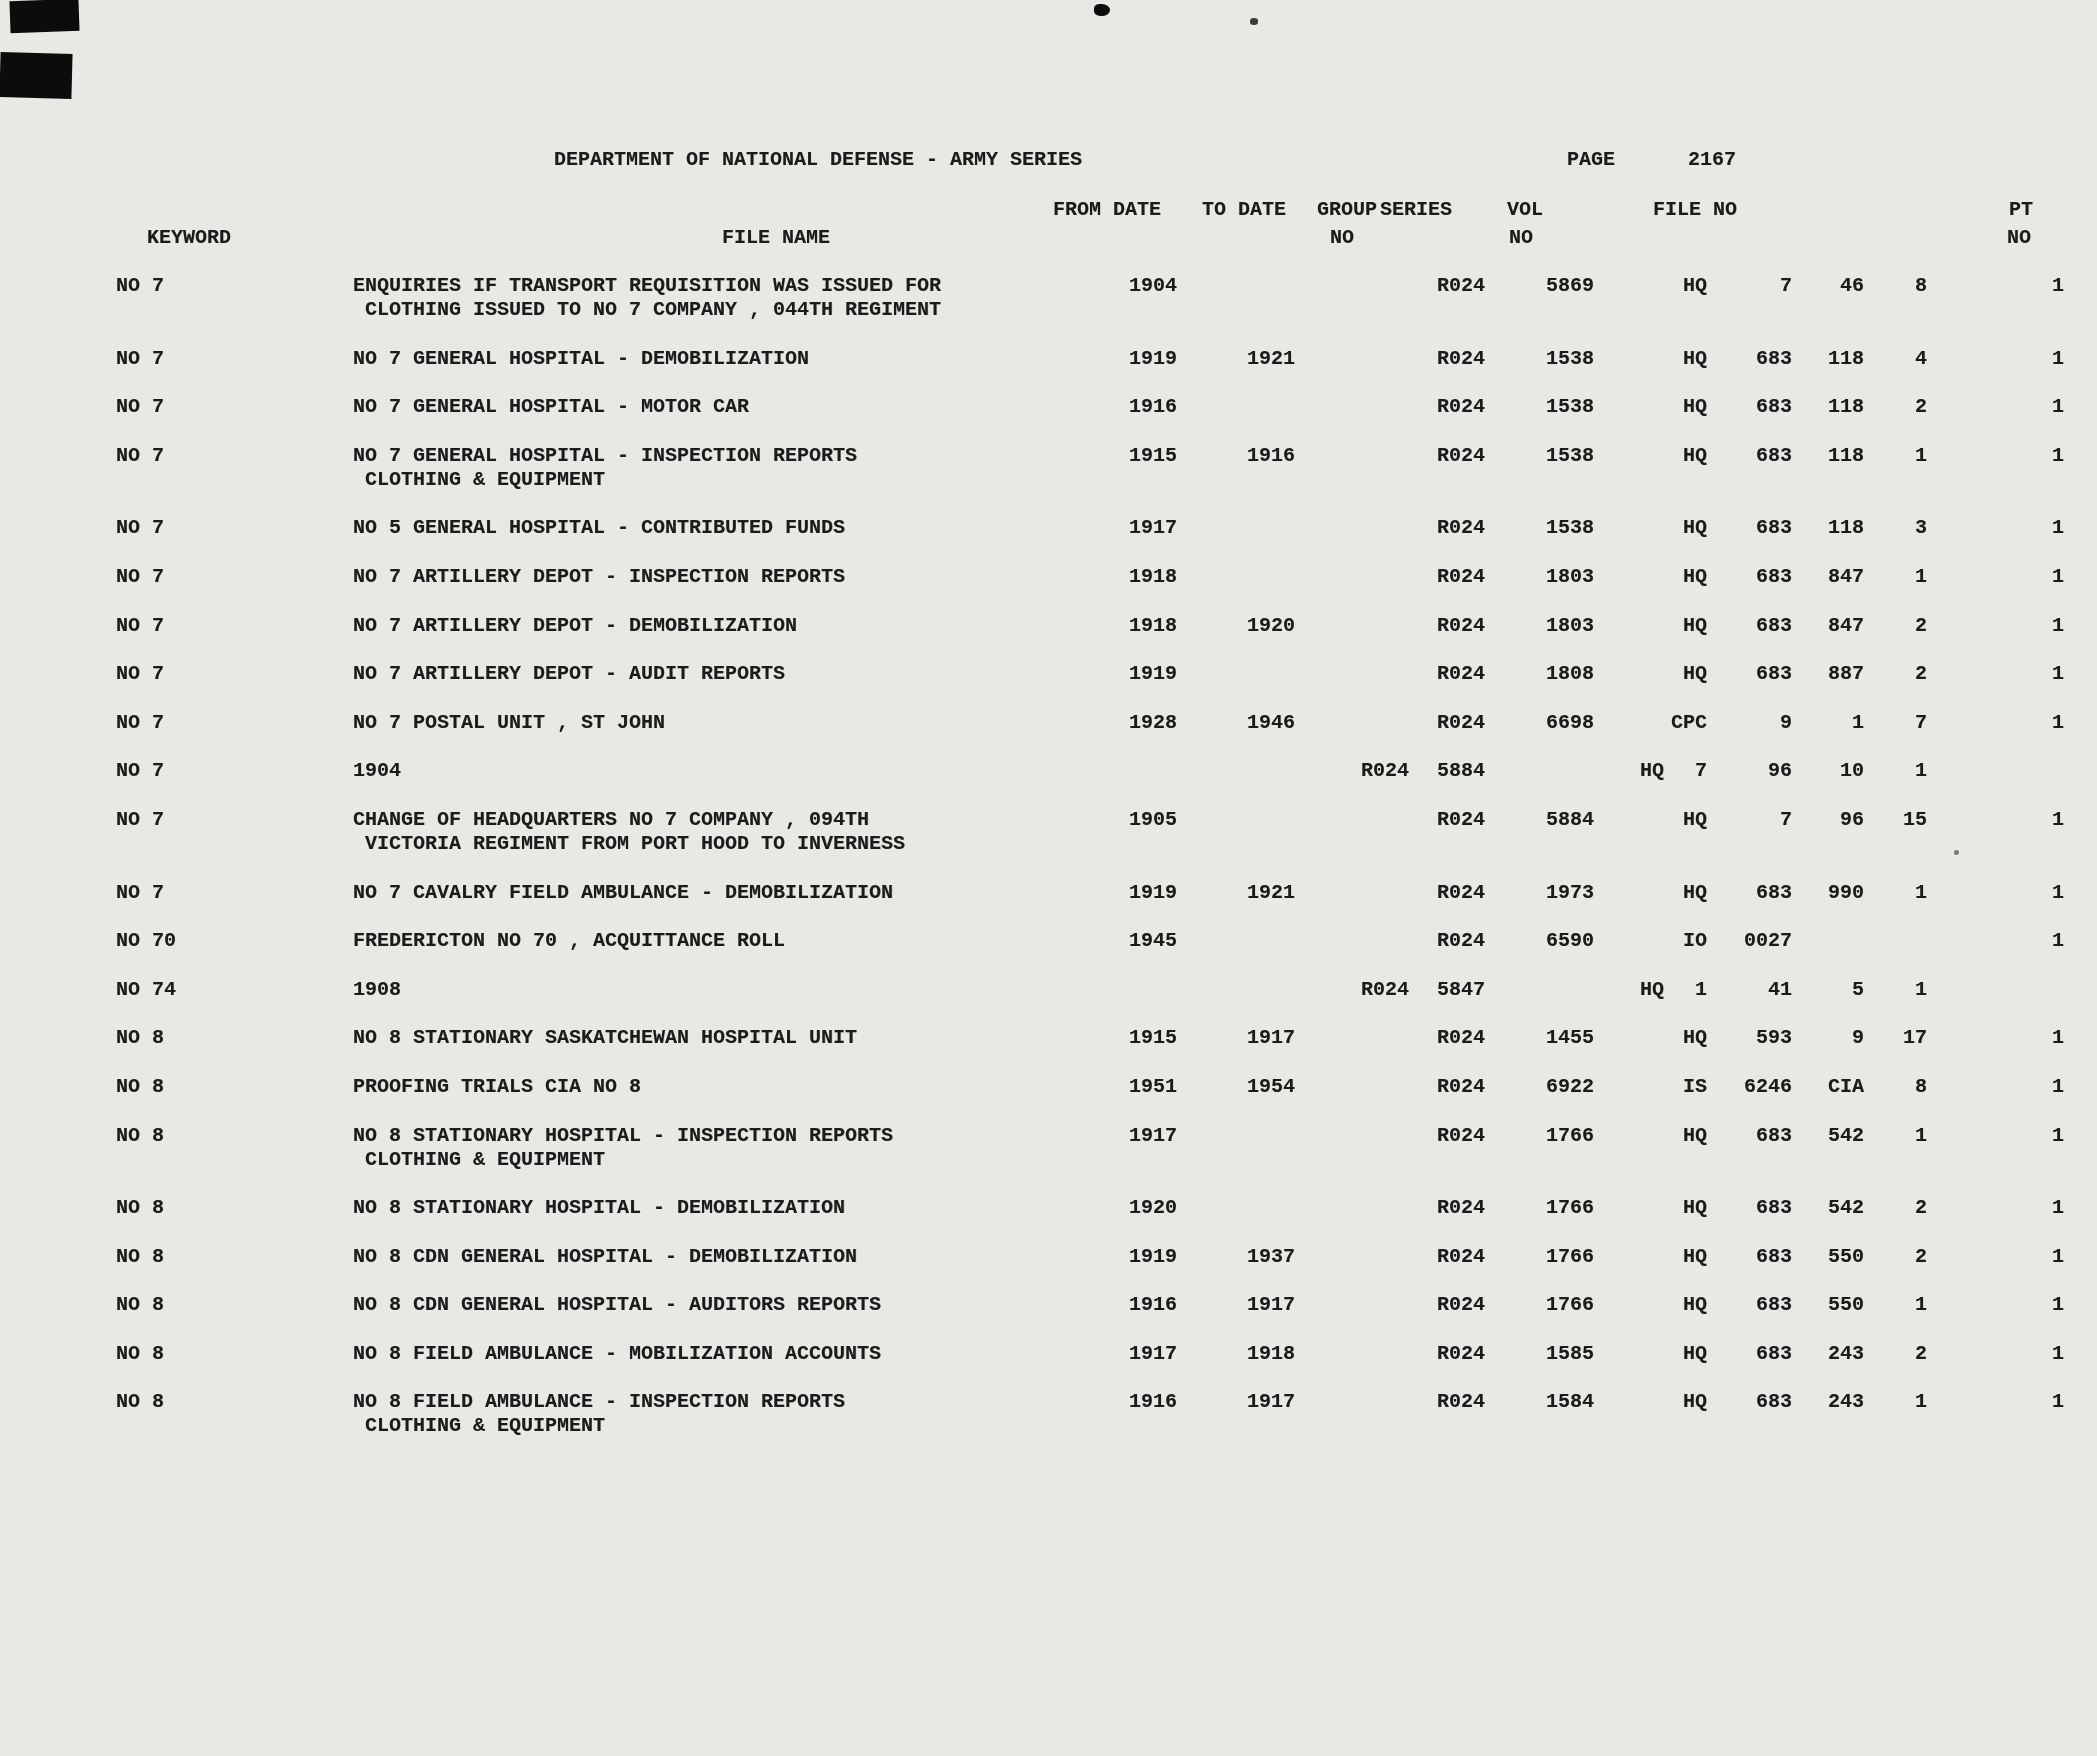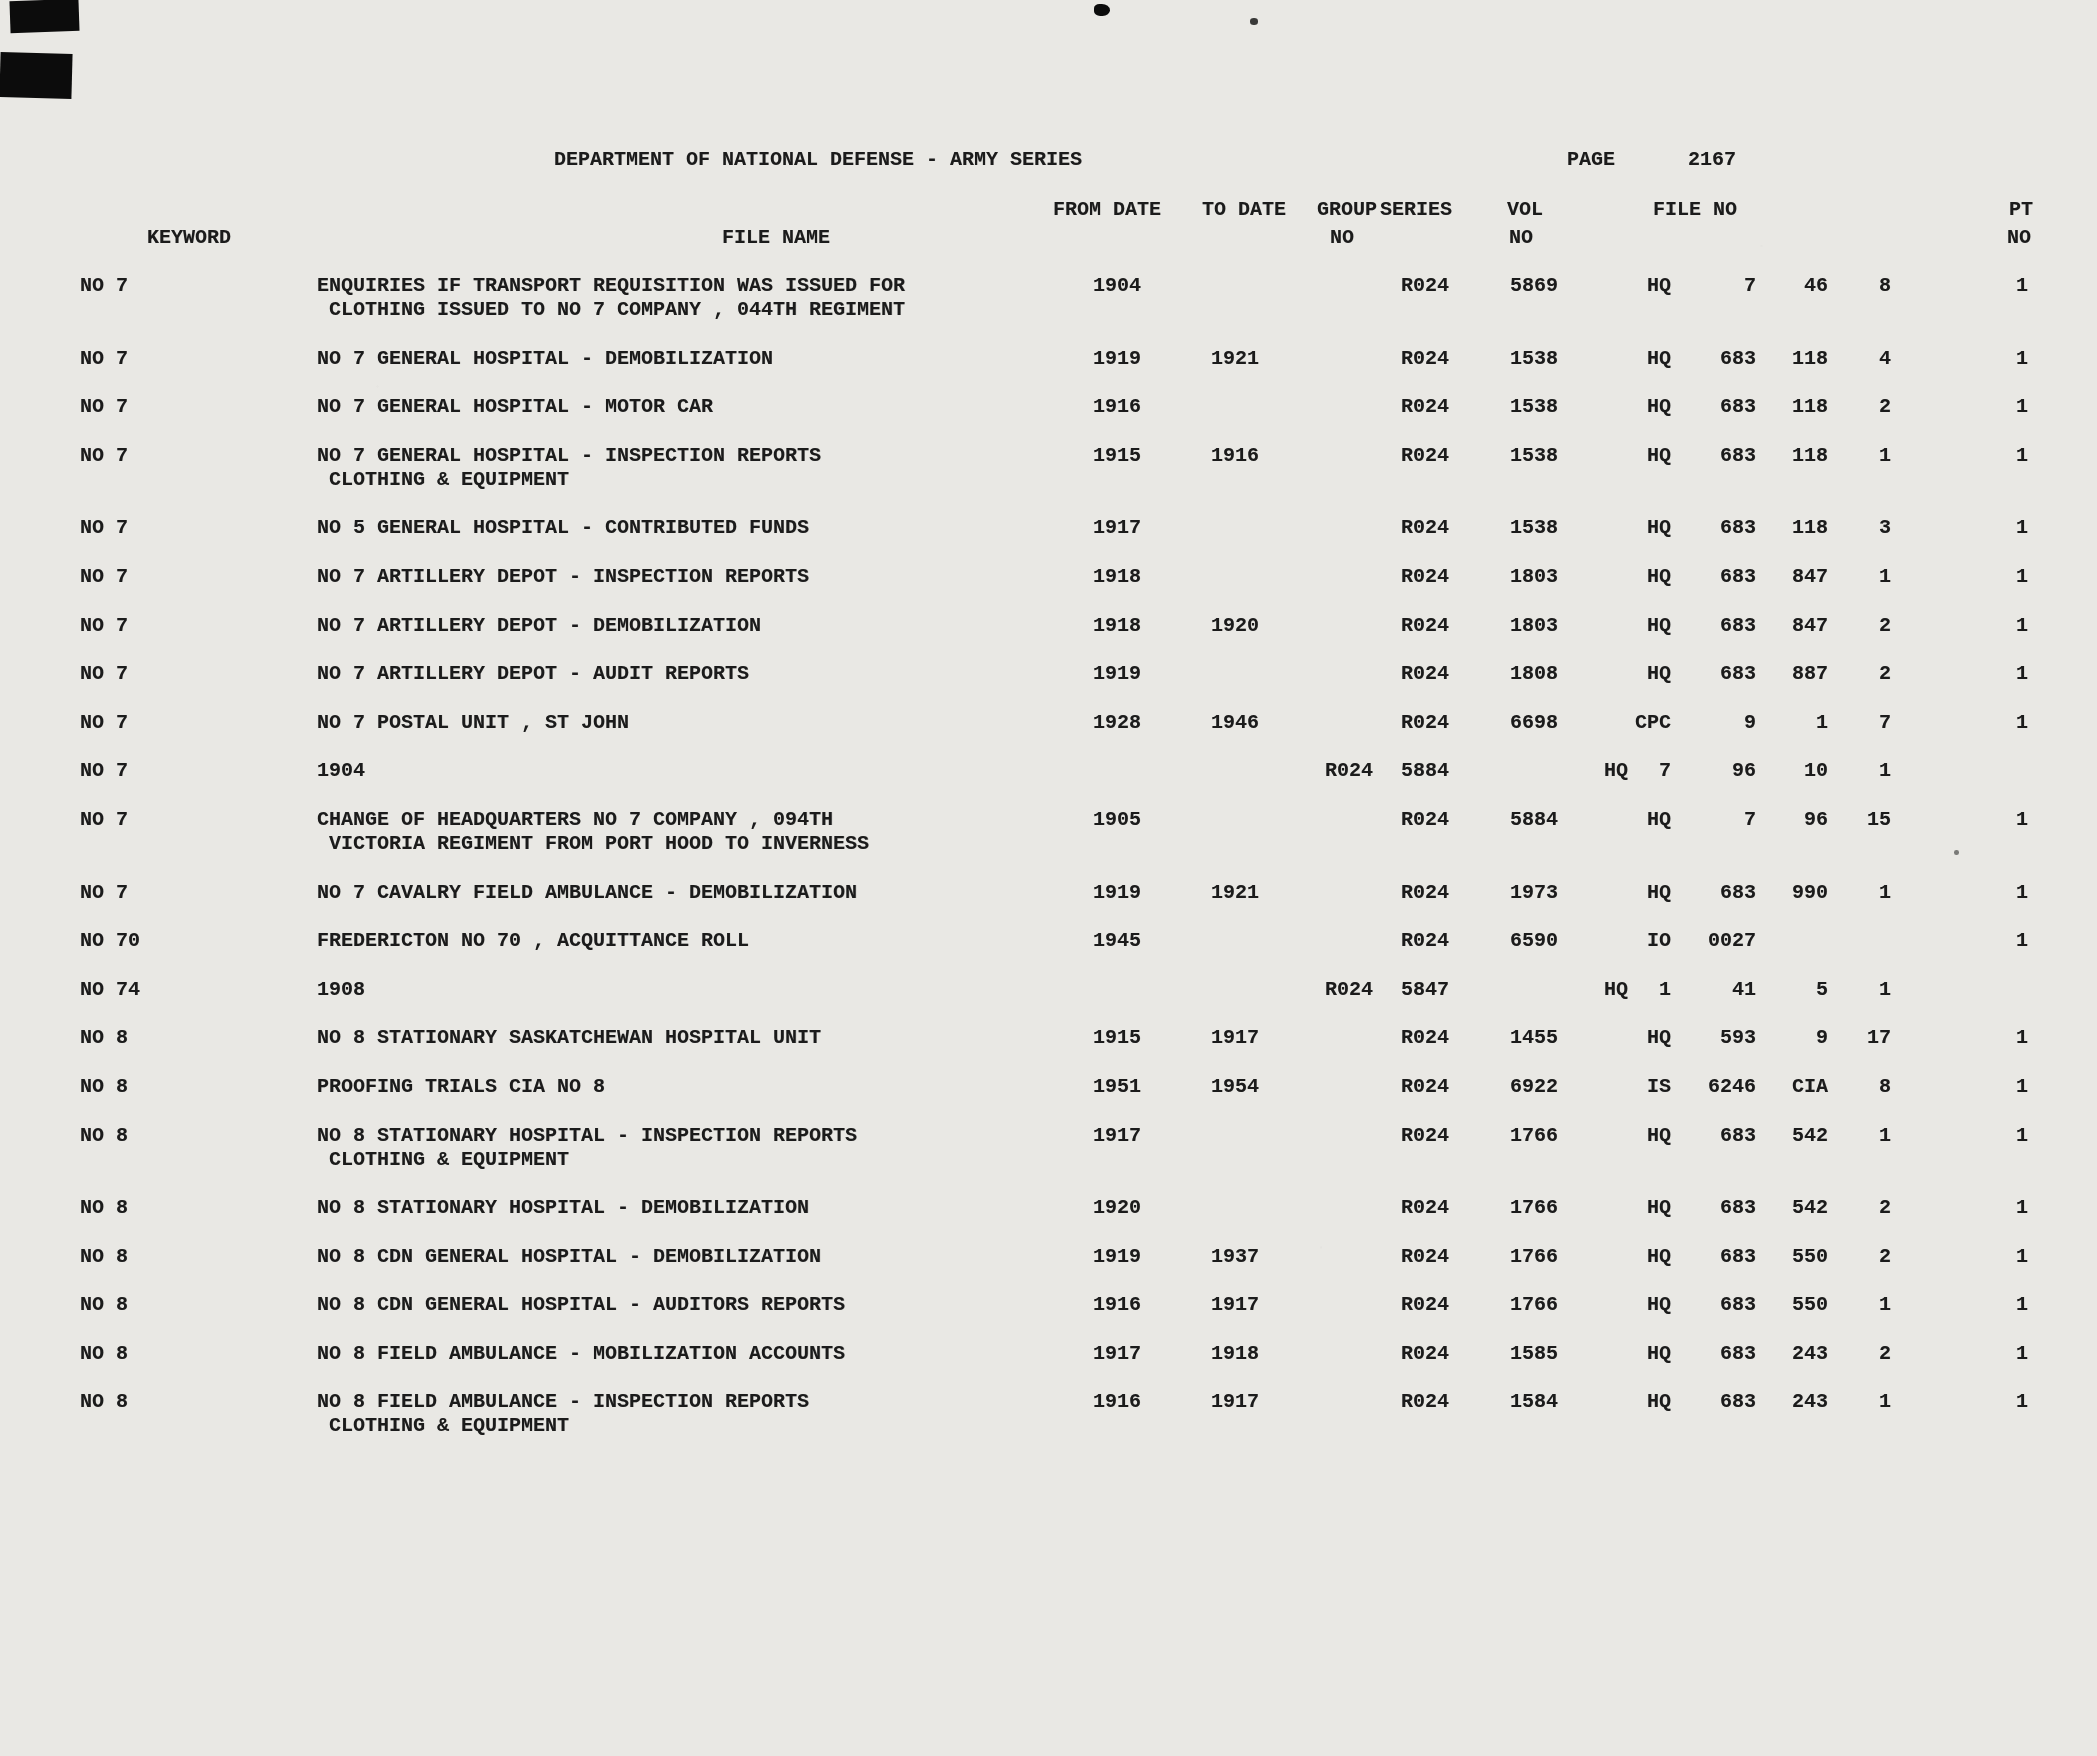--- a/index.html
+++ b/index.html
@@ -17,21 +17,21 @@
     font-weight: 700;
     font-size: 20px;
     color: #1b1b1b;
     text-shadow: 0.3px 0.3px 0 rgba(25,25,25,0.35);
   }
   .abs { position: absolute; white-space: pre; line-height: 24px; }
   .rows { position: absolute; top: 274px; left: 0; right: 0; }
   .row {
     display: grid;
     grid-template-columns: 237px 776px 118px 114px 76px 109px 118px 43px 85px 72px 63px 137px;
-    padding-left: 80px;
+    padding-left: 116px;
     margin-bottom: 24.6px;
     align-items: start;
   }
   .c { white-space: pre; line-height: 24px; }
   .fpre, .fn1, .fn2, .fn3, .pt { text-align: right; }
   .artifact { position: absolute; background: #0c0c0c; }
   #art1 { left: 10.4px; top: 0; width: 69px; height: 32px; transform: rotate(-2deg); }
   #art2 { left: 0; top: 53px; width: 72px; height: 45px; transform: rotate(1.5deg); }
   #art3 { left: 1094px; top: 3.8px; width: 16px; height: 12.3px; border-radius: 40% 60% 55% 45%; }
   #art4 { left: 1250px; top: 18px; width: 7.6px; height: 6.6px; border-radius: 50%; opacity: .8; }

